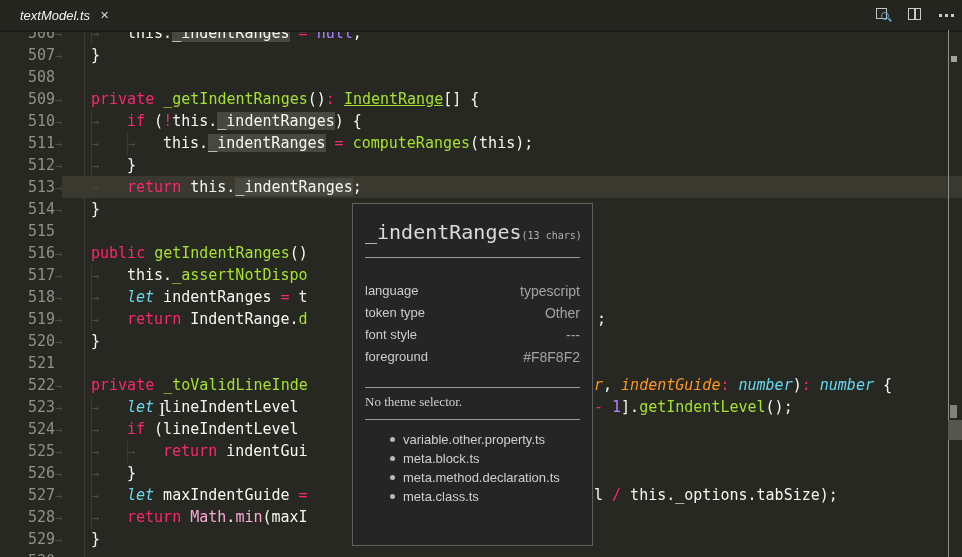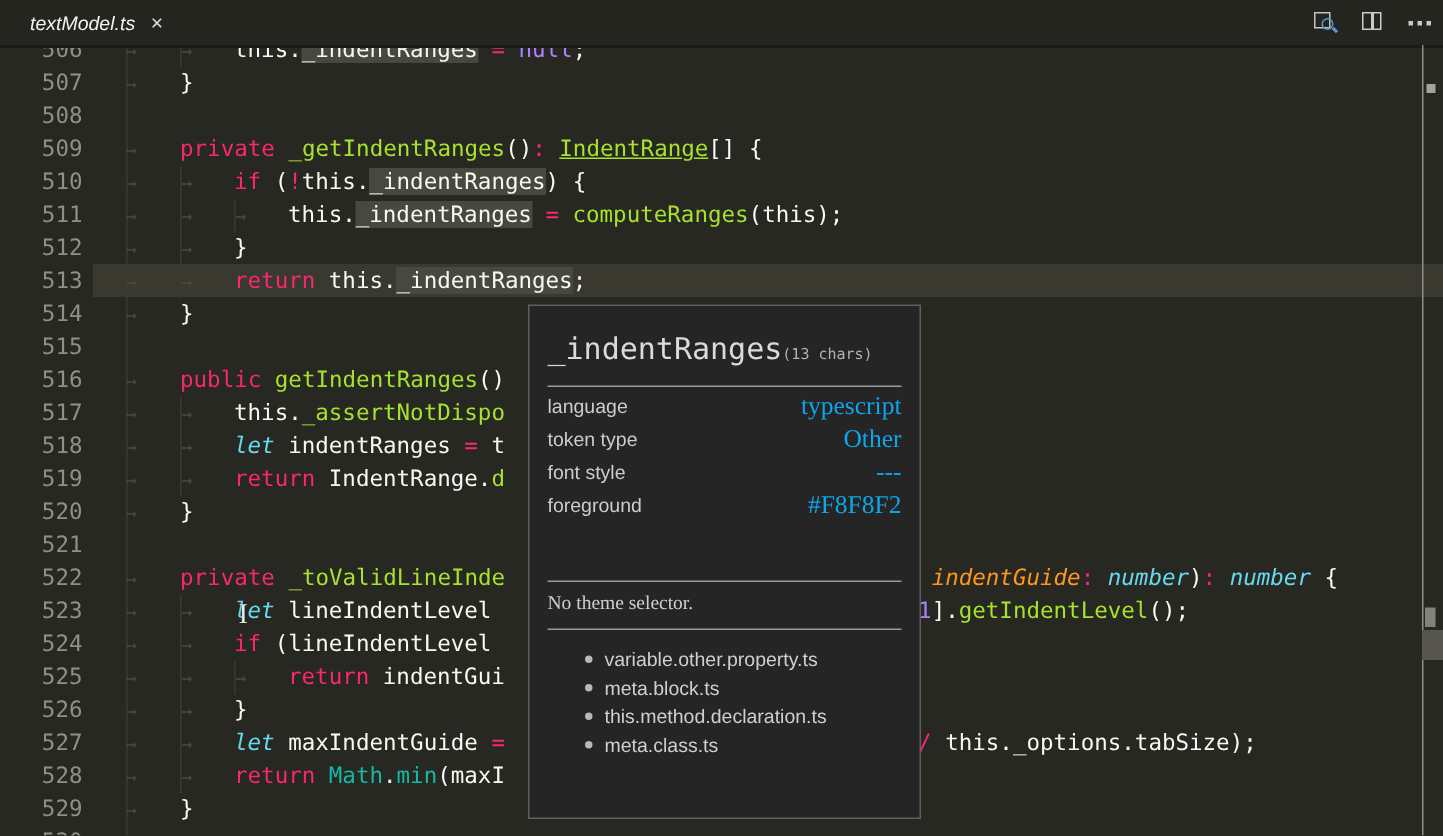--- a/index.html
+++ b/index.html
@@ -34,58 +34,58 @@
   #editor{position:absolute;left:0;top:0;width:962px;height:557px;}
   #indent-guide-root{position:absolute;left:84px;top:30px;bottom:0;width:1px;background:#3a3a31;z-index:1;}
   #code-lines{
     position:absolute;left:0;top:22px;right:0;z-index:2;
     font-family:"DejaVu Sans Mono",monospace;font-size:15px;line-height:22px;
     color:#F8F8F2;white-space:pre;
   }
   .row{position:relative;height:22px;width:962px;}
   .row.cur{background:linear-gradient(to right,rgba(0,0,0,0) 62px,#3a392f 62px);}
   .ln{display:inline-block;width:55px;text-align:right;color:#90908a;user-select:none;}
-  .code{margin-left:29px;}
+  .code{}
   .tab{display:inline-block;width:36px;box-sizing:border-box;color:#4b4b42;font-size:12px;}
   .tab.g{border-left:1px solid #3a3a31;}
   .s-fg{color:#F8F8F2;}
   .s-kw{color:#F92672;}
   .s-fn{color:#A6E22E;text-align:right;}
   .s-type{color:#A6E22E;text-decoration:underline;}
   .s-it{color:#66D9EF;font-style:italic;}
-  .s-cy{color:#14b8a6;}
+  .s-cy{color:#f9a8d4;}
   .s-num{color:#AE81FF;}
   .s-param{color:#FD971F;font-style:italic;}
   .whl{background:#49483e;}
   .frag{position:absolute;top:0;}
   
   #ruler-line{position:absolute;left:948px;top:30px;bottom:0;width:1px;background:#8f8f89;z-index:6;}
   .ovr-marker{position:absolute;z-index:6;}
   #ovr-m1{left:951px;top:56px;width:6px;height:6px;background:#a3a39d;}
   #ovr-m2{left:950px;top:405px;width:7px;height:13px;background:#82827a;}
   #scroll-slider{position:absolute;left:948px;top:420px;width:14px;height:20px;background:#56564e;z-index:6;}
   
   #ibeam{position:absolute;left:159px;top:399px;z-index:9;
     font-family:"Liberation Serif",serif;font-size:19px;color:#e6e6e4;
     text-shadow:0 0 1px rgba(0,0,0,.8);}
   
   #inspector{
-    position:absolute;left:352px;top:203px;width:262px;height:343px;
+    position:absolute;left:352px;top:203px;width:241px;height:343px;
     background:#252526;border:1px solid #5f5f5f;box-sizing:border-box;z-index:10;
     color:#cccccc;
   }
   #insp-header{position:absolute;left:12px;top:16px;white-space:nowrap;}
   #insp-token{font-family:"DejaVu Sans Mono",monospace;font-size:20px;color:#dadada;}
   #insp-chars{font-family:"DejaVu Sans Mono",monospace;font-size:10px;color:#b2b2b2;}
   .insp-sep{position:absolute;left:12px;right:12px;height:1px;background:#9b9b9b;}
   #sep1{top:53px;} #sep2{top:183px;} #sep3{top:215px;}
-  #insp-props{position:absolute;left:12px;right:12px;top:56px;}
+  #insp-props{position:absolute;left:12px;right:12px;top:76px;}
   .prop-row{display:flex;justify-content:space-between;height:22px;line-height:22px;}
   .prop-label{font-size:13px;color:#cccccc;}
-  .prop-value{font-family:Liberation Serif, serif;font-size:17px;color:#0ea5e9;}
+  .prop-value{font-family:Liberation Sans, sans-serif;font-size:14px;color:#a3a3a3;}
   #insp-note{position:absolute;left:12px;top:190px;font-family:Liberation Serif, serif;font-size:13px;color:#cfcfcf;}
   #insp-scopes{position:absolute;left:0;right:0;top:226px;}
   .scope-item{height:19px;line-height:19px;padding-left:50px;font-size:13px;color:#cfcfcf;position:relative;}
   .scope-item::before{content:"";position:absolute;left:37px;top:7px;width:5px;height:5px;border-radius:50%;background:#b8b8b4;}
 </style>
 </head>
 <body>
 
 <div id="editor">
   <div id="indent-guide-root"></div>
@@ -143,16 +143,16 @@
         <span class="prop-label">foreground</span>
         <span class="prop-value">#F8F8F2</span>
       </div>
     </div>
   <div id="sep2" class="insp-sep"></div>
   <div id="insp-note">No theme selector.</div>
   <div id="sep3" class="insp-sep"></div>
   <div id="insp-scopes">
       <div class="scope-item">variable.other.property.ts</div>
       <div class="scope-item">meta.block.ts</div>
-      <div class="scope-item">this.method.declaration.ts</div>
+      <div class="scope-item">meta.method.declaration.ts</div>
       <div class="scope-item">meta.class.ts</div>
     </div>
 </div>
 
 </body></html>

